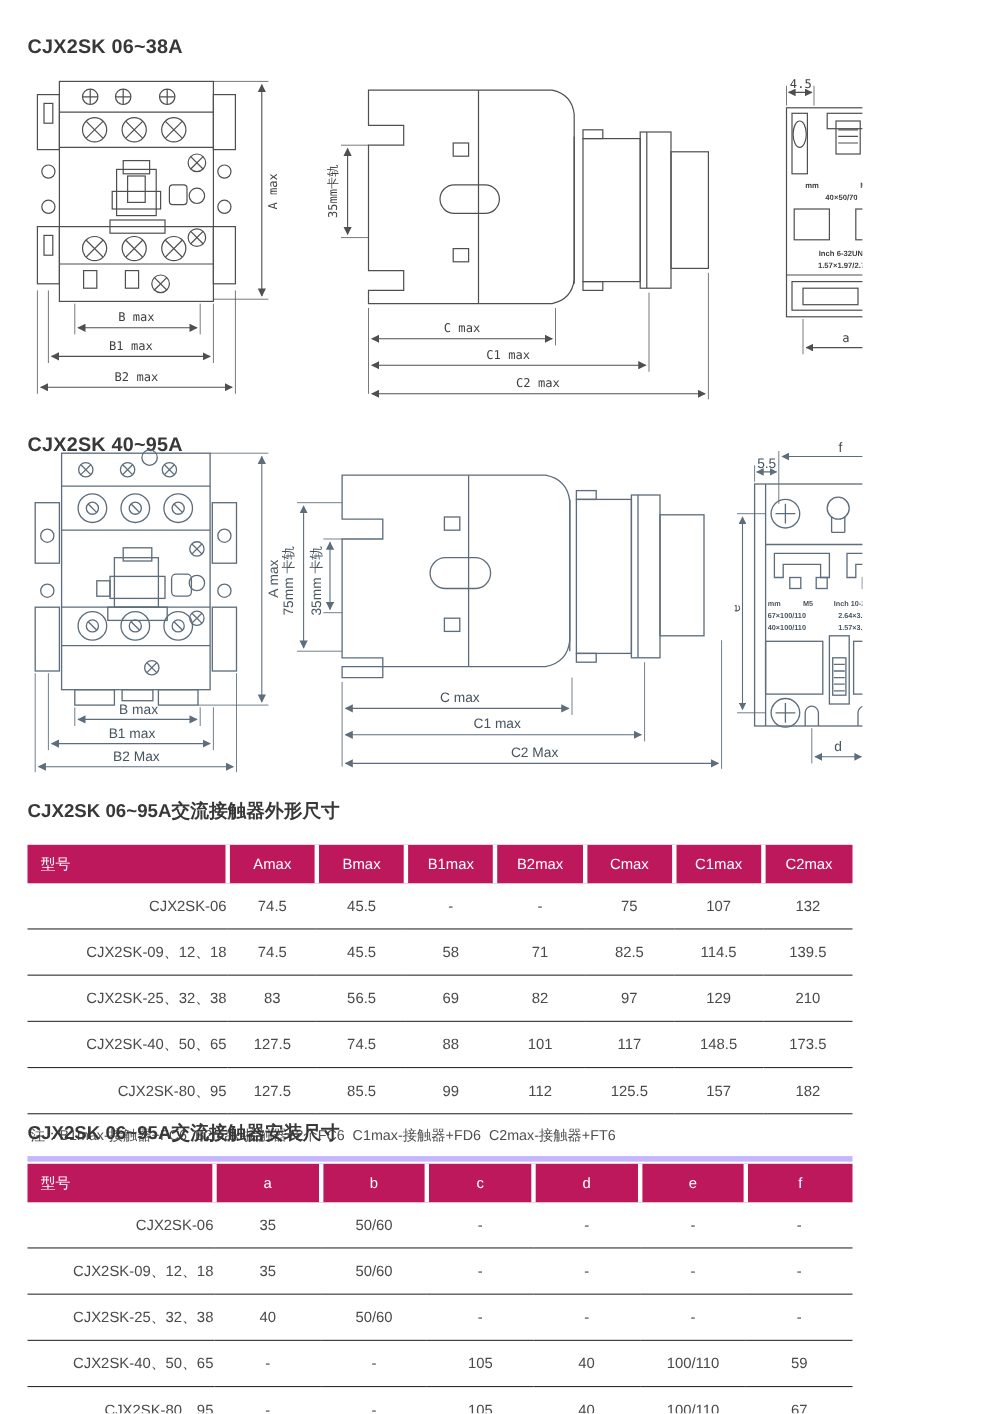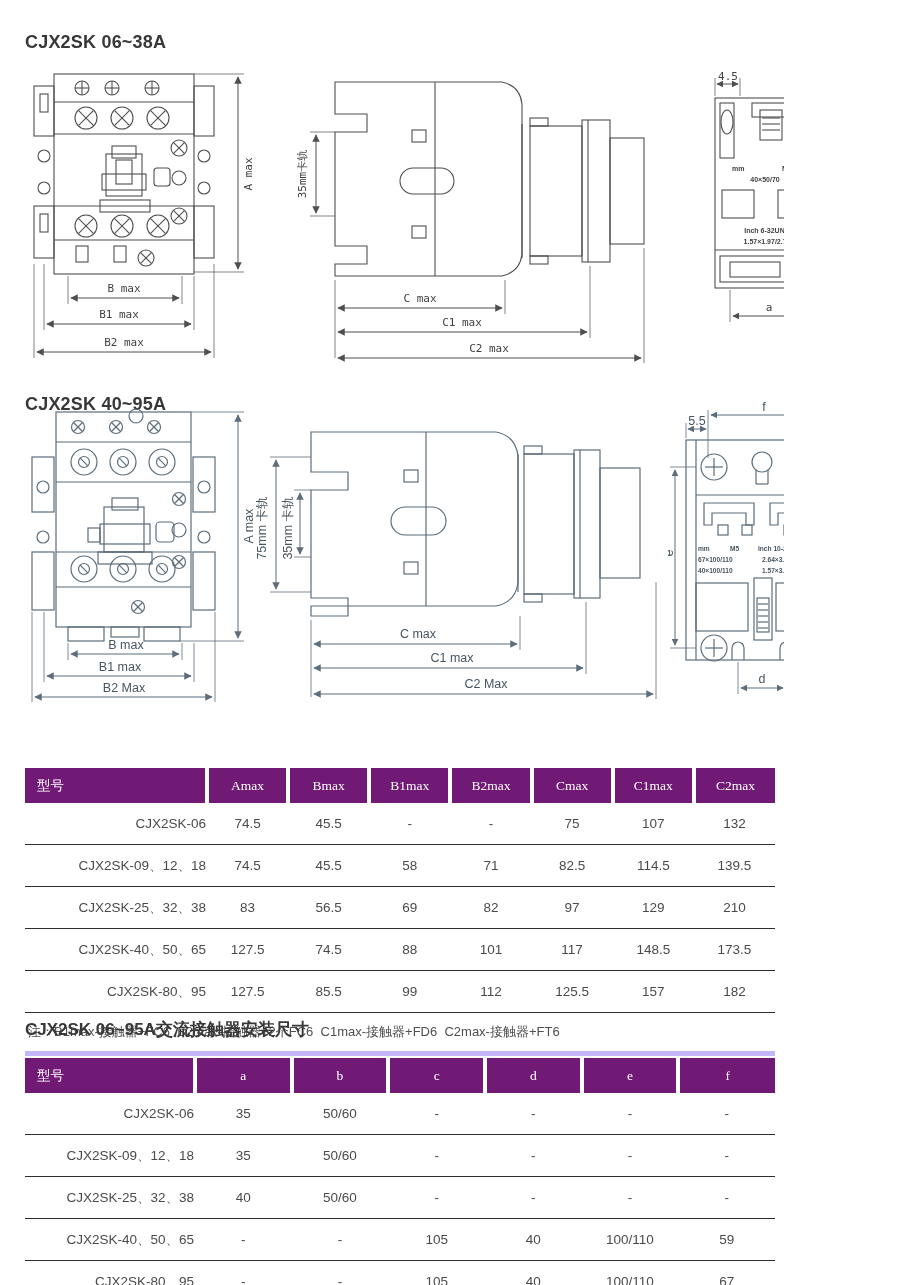--- a/index.html
+++ b/index.html
@@ -15,22 +15,22 @@
   .xl2{stroke:#5d6d7b;stroke-width:.8;fill:none;}
   .dl1{stroke:#4f4f4f;stroke-width:1;fill:none;}
   .dl2{stroke:#5d6d7b;stroke-width:1;fill:none;}
   .t1{font-family:"DejaVu Sans Mono","Liberation Mono",monospace;font-size:11px;fill:#3f3f3f;}
   .t2{font-family:"Liberation Sans",sans-serif;font-size:12.5px;fill:#47555f;}
   .sm1{font-family:"Liberation Sans",sans-serif;font-size:7px;font-weight:700;fill:#3f3f3f;}
   .sm2{font-family:"Liberation Sans",sans-serif;font-size:6.6px;font-weight:700;fill:#47555f;}
   .anc{text-anchor:middle;}
   
   .dims-table{border-collapse:collapse;table-layout:fixed;width:750px;}
-  .dims-table th{background:#701a75;color:#ffffff;font-weight:normal;font-size:13.5px;
-     height:33px;border-right:4px solid #ffffff;text-align:center;font-family:Liberation Serif, serif;}
+  .dims-table th{background:#be185d;color:#ffffff;font-weight:normal;font-size:13.5px;
+     height:33px;border-right:4px solid #ffffff;text-align:center;}
   .dims-table th:last-child{border-right:none;}
   .dims-table th:first-child{text-align:left;padding-left:12px;}
   .dims-table td{height:39px;border-bottom:1px solid #2e2e2e;font-size:13.5px;color:#4a4a4a;text-align:center;}
   .dims-table td:first-child{text-align:right;padding-left:3px;}
   .t1w th:first-child{width:167px;}
   .t2w th:first-child{width:155px;}
   .note{width:747px;border-bottom:5px solid #c4b5fd;font-size:13px;color:#4f4f4f;
      padding:10px 0 10px 3px;white-space:pre-wrap;}
 </style>
 </head>
@@ -394,20 +394,21 @@
         <line class="xl2" x1="118" y1="264" x2="118" y2="296"></line>
       <line class="dl2" x1="73" y1="290" x2="115" y2="290" marker-start="url(#ar6)" marker-end="url(#ar6)"></line>
       <text class="t2 anc" x="94" y="285">d</text>
       <line class="xl2" x1="122" y1="244" x2="140" y2="216"></line>
       <text class="t2" transform="translate(136,214) rotate(-56)">3×Φ6.5</text>
       <line class="xl2" x1="152" y1="258" x2="172" y2="276"></line>
       <text class="t2" transform="translate(172,280) rotate(33)">4×Φ9</text>
     </g>
   </svg>
 
+  <div class="tbl-title" style="left:25px;top:726px;">CJX2SK 06~95A交流接触器外形尺寸</div>
   <div style="position:absolute;left:25px;top:768px;">
     <table class="dims-table t1w">
         <thead>
           <tr>
             <th>型号</th>
             <th>Amax</th>
             <th>Bmax</th>
             <th>B1max</th>
             <th>B2max</th>
             <th>Cmax</th>

